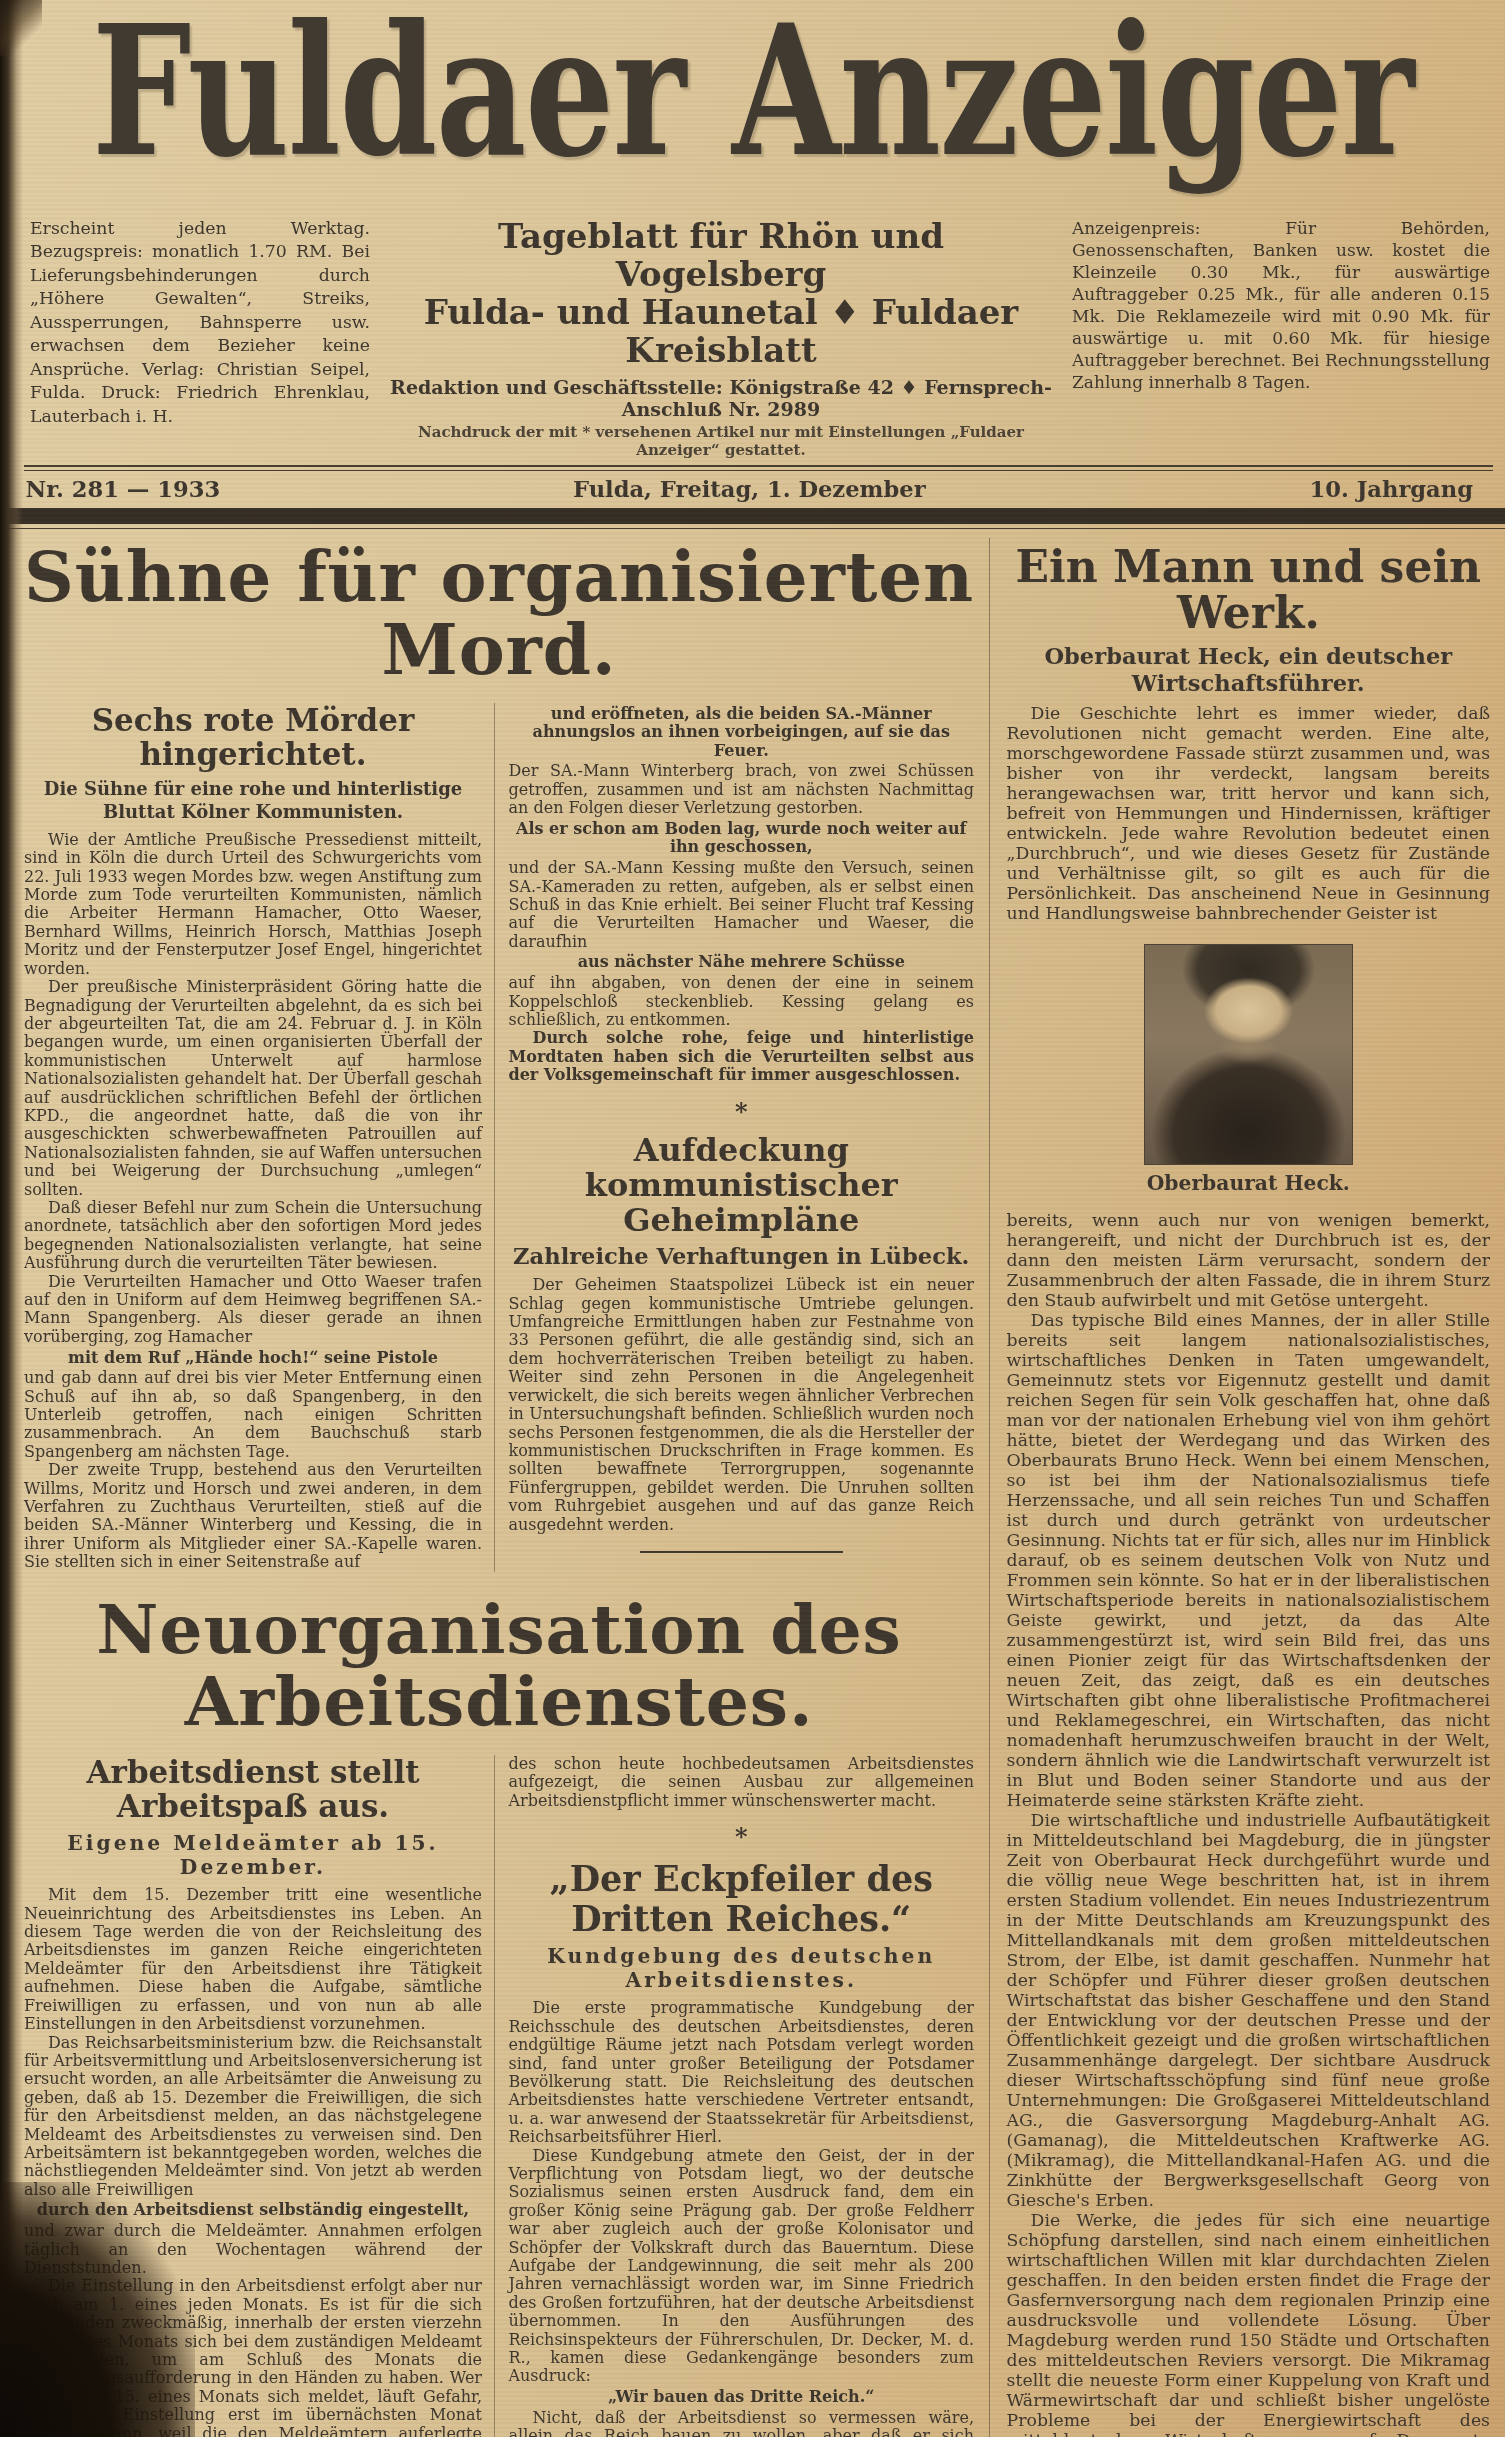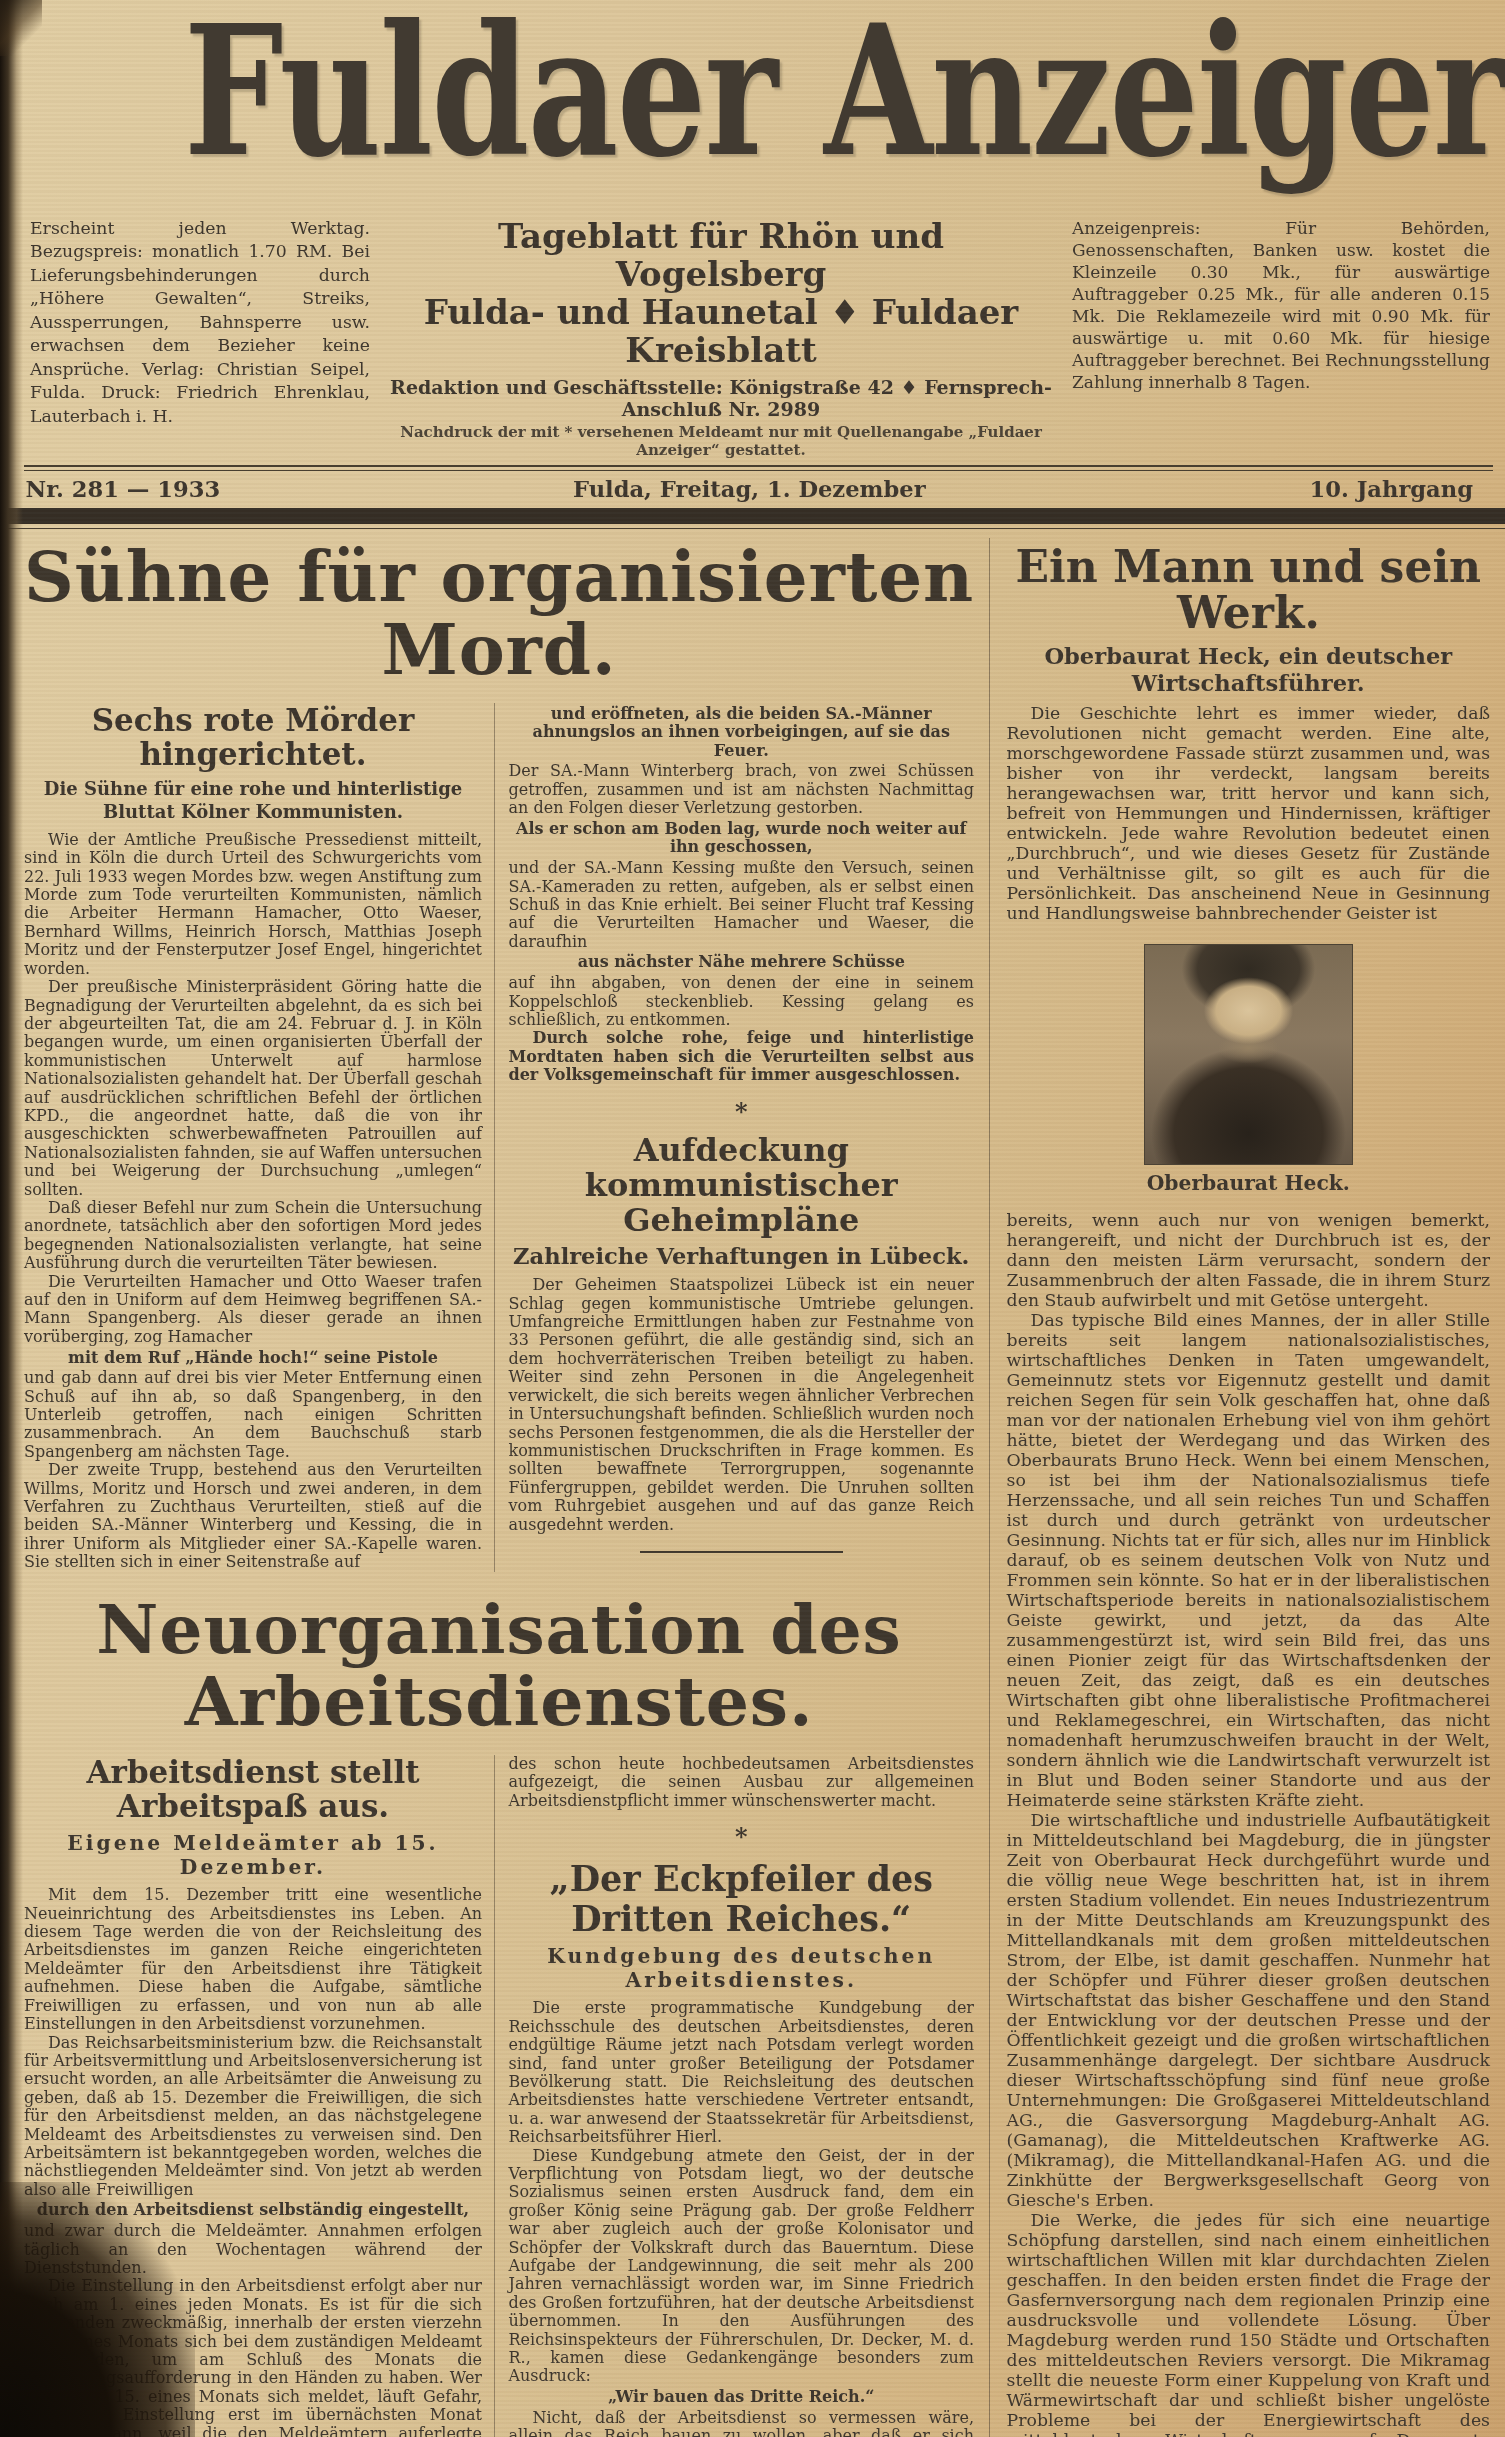--- a/index.html
+++ b/index.html
@@ -8,21 +8,21 @@
     font-family:"DejaVu Serif", serif;color:#3a332b;}
   .grain{position:absolute;inset:0;pointer-events:none;
     background:repeating-linear-gradient(0deg,rgba(120,95,60,.04) 0 2.3px,rgba(255,245,220,.03) 2.3px 4.5px);}
   .spine{position:absolute;left:0;top:0;width:22.6px;height:100%;
     background:linear-gradient(90deg,#17110b 0%,#3e3222 35%,rgba(110,90,60,.4) 72%,rgba(110,90,60,0) 100%);}
   .corner-shadow{position:absolute;left:-53px;bottom:-68px;width:248px;height:324px;
     background:radial-gradient(ellipse at 22% 78%,#0d0a06 0%,#171008 40%,rgba(35,24,12,.8) 60%,rgba(35,24,12,0) 78%);}
   .curl{position:absolute;left:0;top:0;width:42px;height:56px;
     background:linear-gradient(135deg,#241c12 0%,rgba(70,52,30,.55) 45%,rgba(70,52,30,0) 70%);}
 
-  .masthead-wrap{height:209px;overflow:visible;text-align:right;}
+  .masthead-wrap{height:209px;overflow:visible;text-align:center;}
   .masthead{display:inline-block;margin-top:1.5px;font-weight:bold;font-size:140px;line-height:1.0;
     letter-spacing:-1.5px;color:#413a31;transform:scaleY(1.28);transform-origin:top center;
     text-shadow:2.3px 2.3px 1.5px rgba(70,58,40,.22);font-family:"DejaVu Serif",serif;}
 
   .header-row{display:flex;align-items:flex-start;gap:19.6px;padding:7.5px 15px 0 30px;}
   .header-left{flex:0 0 340px;font-size:17.3px;line-height:1.36;text-align:justify;font-weight:500;}
   .header-center{flex:1 1 auto;text-align:center;}
   .hc1{font-size:34px;font-weight:bold;line-height:1.12;}
   .hc2{font-size:34px;font-weight:bold;line-height:1.12;}
   .hc3{font-size:19px;font-weight:bold;margin-top:6.8px;}
@@ -86,21 +86,21 @@
   <div class="masthead-wrap">
     <div class="masthead">Fuldaer Anzeiger</div>
   </div>
 
   <div class="header-row">
     <div class="header-left">Erscheint jeden Werktag. Bezugspreis: monatlich 1.70 RM. Bei Lieferungsbehinderungen durch „Höhere Gewalten“, Streiks, Aussperrungen, Bahnsperre usw. erwachsen dem Bezieher keine Ansprüche. Verlag: Christian Seipel, Fulda. Druck: Friedrich Ehrenklau, Lauterbach i. H.</div>
     <div class="header-center">
       <div class="hc1">Tageblatt für Rhön und Vogelsberg</div>
       <div class="hc2">Fulda- und Haunetal ♦ Fuldaer Kreisblatt</div>
       <div class="hc3">Redaktion und Geschäftsstelle: Königstraße 42 ♦ Fernsprech-Anschluß Nr. 2989</div>
-      <div class="hc4">Nachdruck der mit * versehenen Meldeamt nur mit Quellenangabe „Fuldaer Anzeiger“ gestattet.</div>
+      <div class="hc4">Nachdruck der mit * versehenen Artikel nur mit Einstellungen „Fuldaer Anzeiger“ gestattet.</div>
     </div>
     <div class="header-right">Anzeigenpreis: Für Behörden, Genossenschaften, Banken usw. kostet die Kleinzeile 0.30 Mk., für auswärtige Auftraggeber 0.25 Mk., für alle anderen 0.15 Mk. Die Reklamezeile wird mit 0.90 Mk. für auswärtige u. mit 0.60 Mk. für hiesige Auftraggeber berechnet. Bei Rechnungsstellung Zahlung innerhalb 8 Tagen.</div>
   </div>
 
   <div class="rule-double"></div>
   <div class="dateline">
     <span class="dl-issue">Nr. 281 — 1933</span>
     <span class="dl-date">Fulda, Freitag, 1. Dezember</span>
     <span class="dl-vol">10. Jahrgang</span>
   </div>

